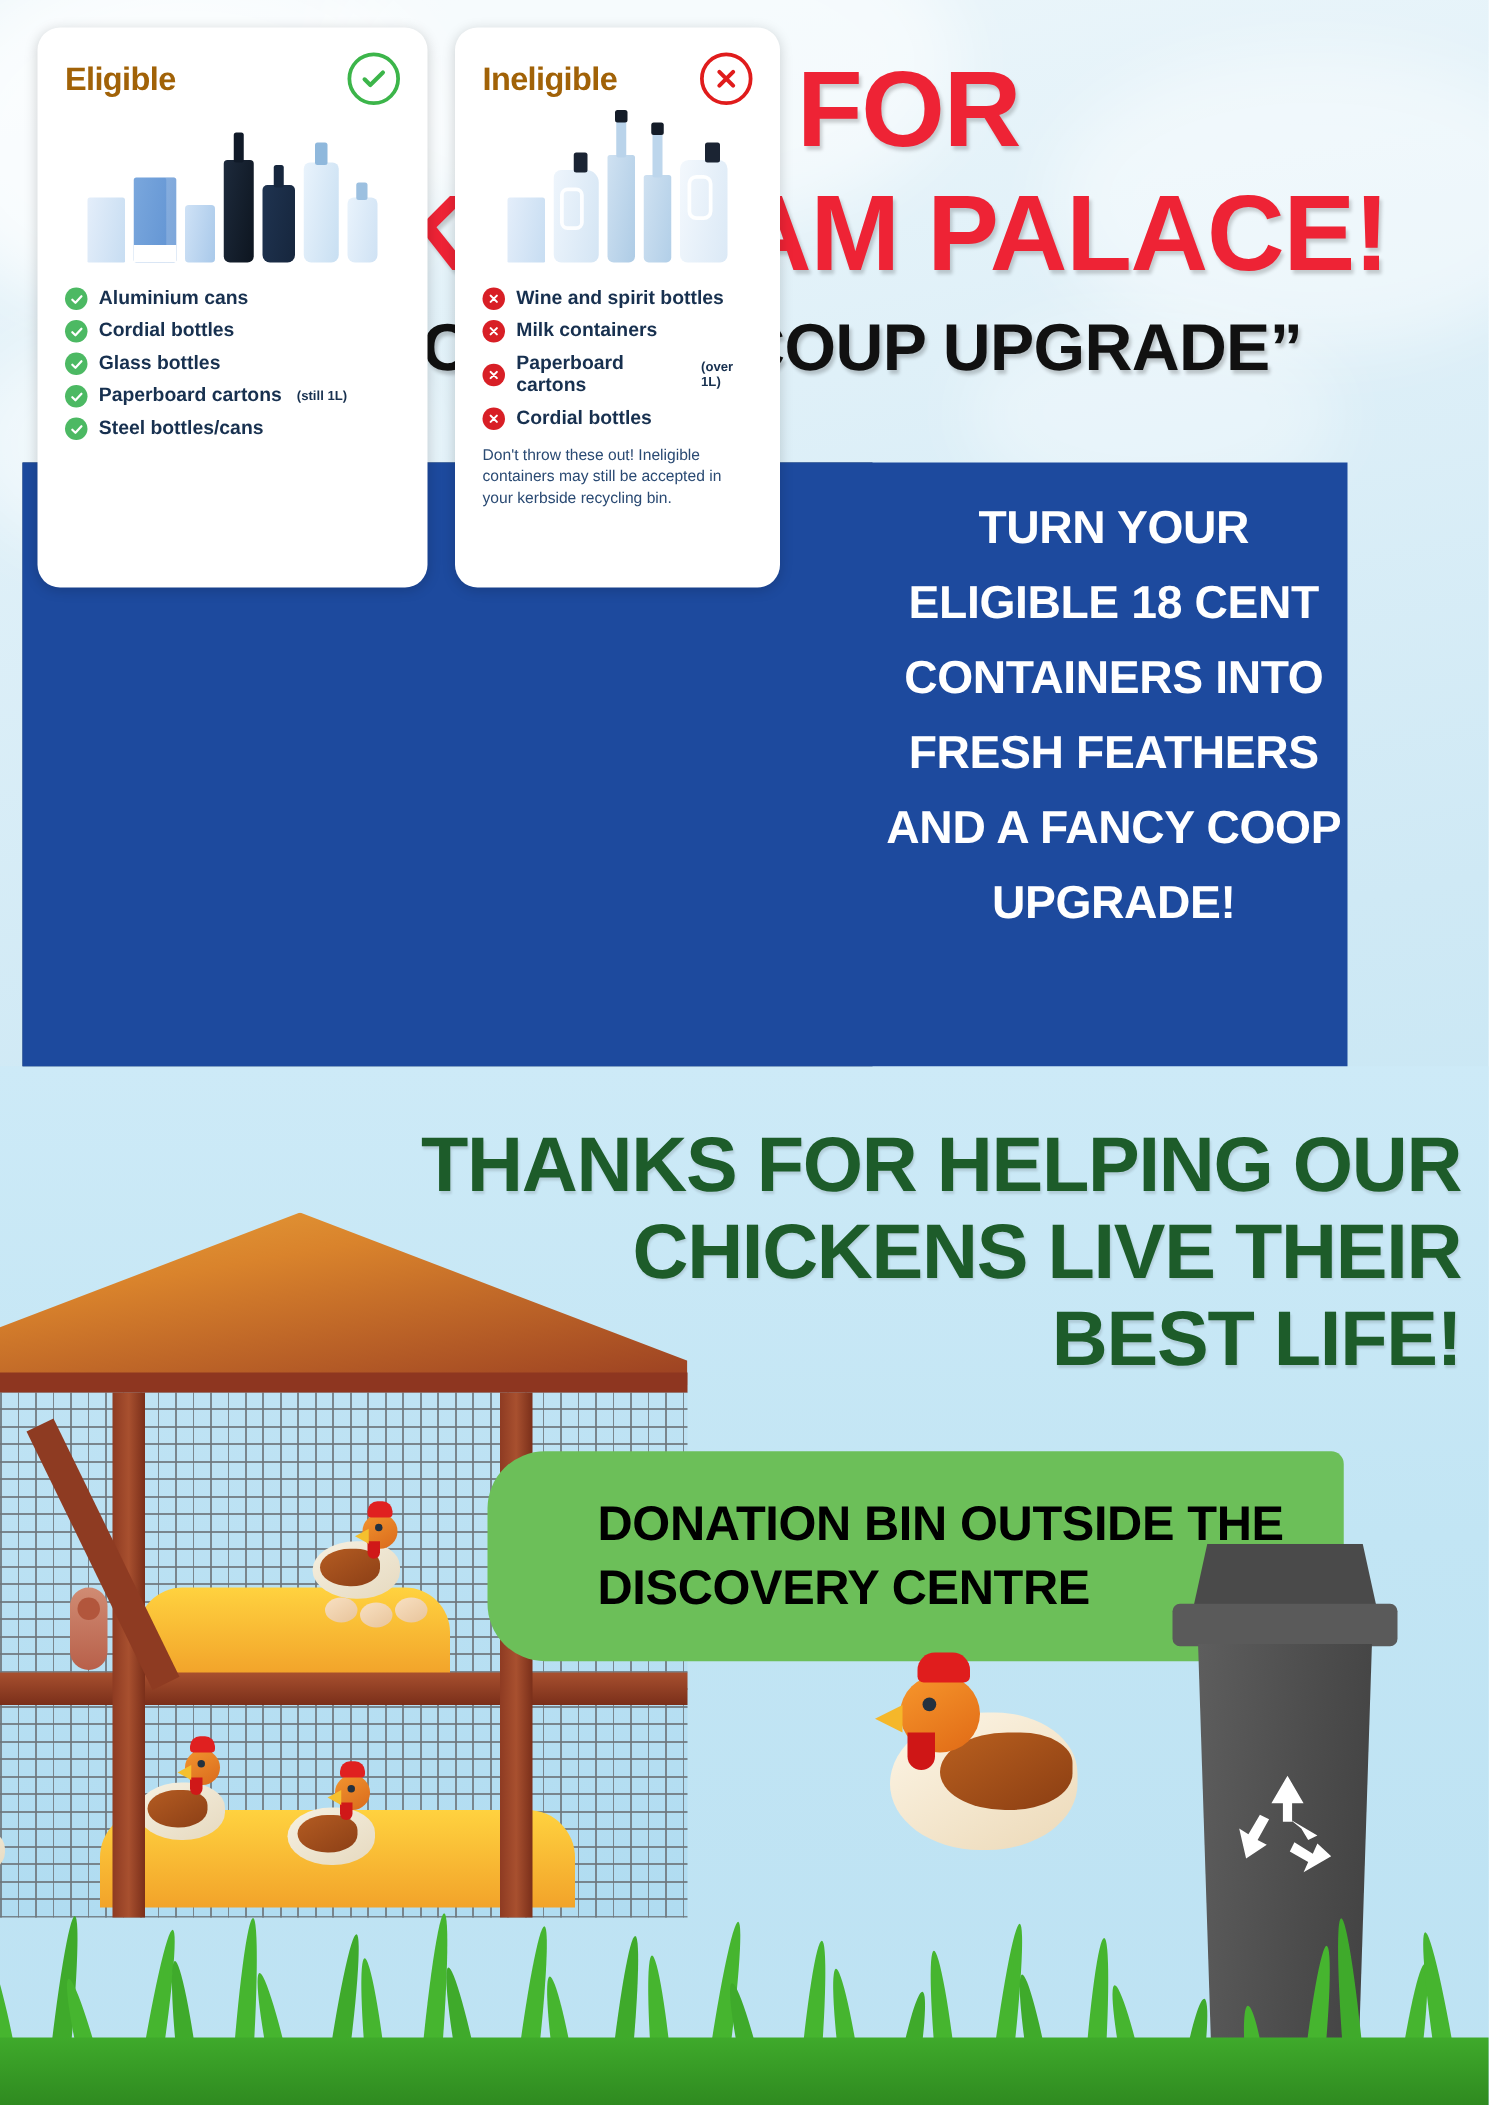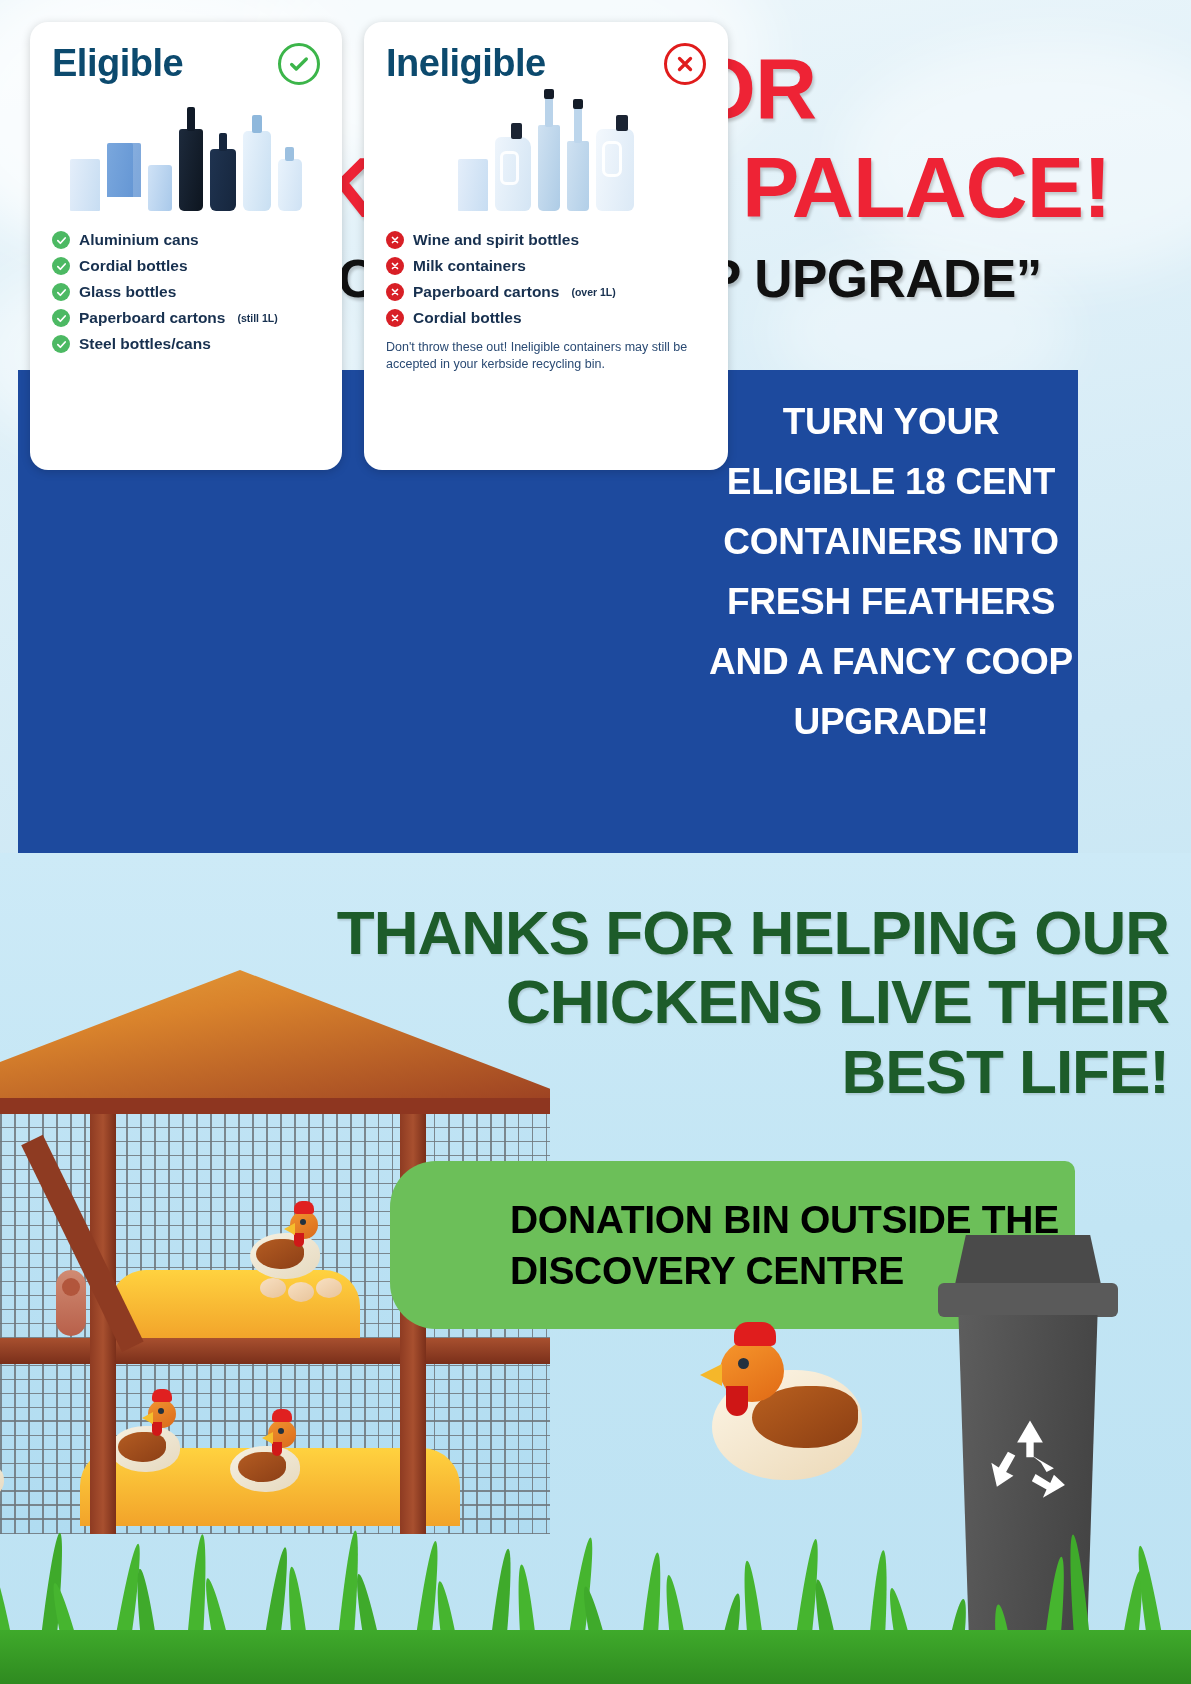--- a/index.html
+++ b/index.html
@@ -38,24 +38,24 @@
     background:#1d4a9e; z-index:5;
   }
   .band-dark { position:absolute; left:18px; top:370px; width:680px; height:483px; background:#16355f; z-index:5; }
 
   .card {
     position:absolute; top:22px; background:#fff; border-radius:18px;
     box-shadow:0 2px 10px rgba(0,0,0,.18); z-index:6; padding:20px 22px 0 22px;
     overflow:hidden;
   }
   .card-elig { left:30px; width:312px; height:448px; }
-  .card-inel { left:364px; width:364px; height:448px; }
+  .card-inel { left:364px; width:260px; height:448px; }
 
   .card-head { display:flex; align-items:center; justify-content:space-between; }
-  .card-title { font-size:38px; font-weight:bold; color:#0c4a6e; letter-spacing:-.5px; }
+  .card-title { font-size:26px; font-weight:bold; color:#a16207; letter-spacing:-.5px; }
 
   .ring { width:42px; height:42px; border-radius:50%; border:3.5px solid #3cb54a;
           display:flex; align-items:center; justify-content:center; }
   .ring.red { border-color:#e01c1c; }
   .ring svg { display:block; }
 
   
   .jars { height:112px; display:flex; align-items:flex-end; justify-content:center;
           gap:7px; margin-top:14px; }
   .jar { position:relative; }
@@ -160,21 +160,21 @@
   .egg { position:absolute; width:26px; height:20px; border-radius:50%;
          background:linear-gradient(150deg,#f8e0c2,#e8c49b); }
 
   
   .banner {
     position:absolute; left:390px; top:1161px; width:685px; height:168px;
     background:#6cbf59; border-radius:46px 10px 10px 46px; z-index:9;
     display:flex; align-items:center;
   }
   .banner-text {
-    width:100%; padding-left:120px; color:#000; font-weight:bold; font-size:39px;
+    width:100%; padding-left:88px; color:#000; font-weight:bold; font-size:39px;
     line-height:1.32; letter-spacing:-.3px;
   }
 
   
   .bin { position:absolute; left:932px; top:1235px; width:192px; height:400px; z-index:9; }
   .bin-lid-top { position:absolute; left:22px; top:0; width:148px; height:54px;
                  background:#4a4a4a; border-radius:8px 8px 0 0;
                  clip-path:polygon(8% 0,92% 0,100% 100%,0 100%); }
   .bin-lid { position:absolute; left:6px; top:48px; width:180px; height:34px;
              background:#5a5a5a; border-radius:6px; }

